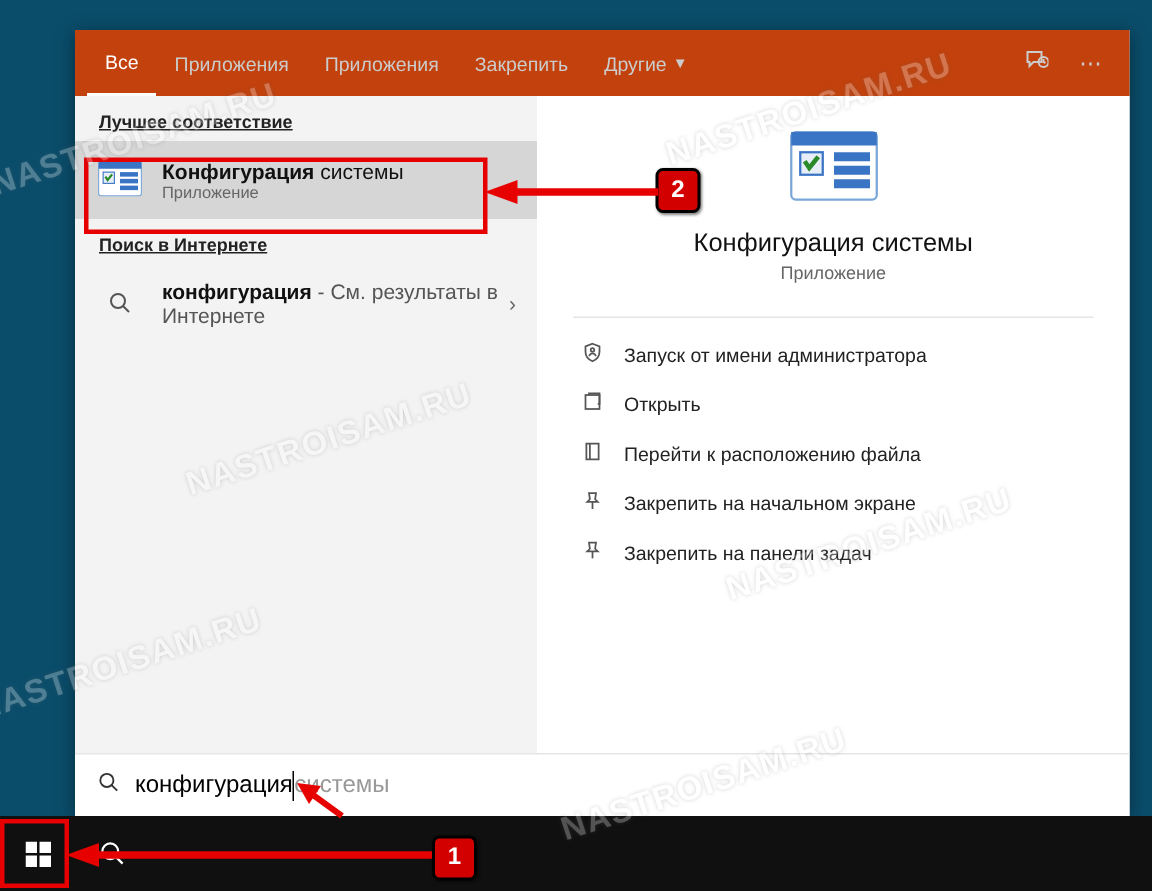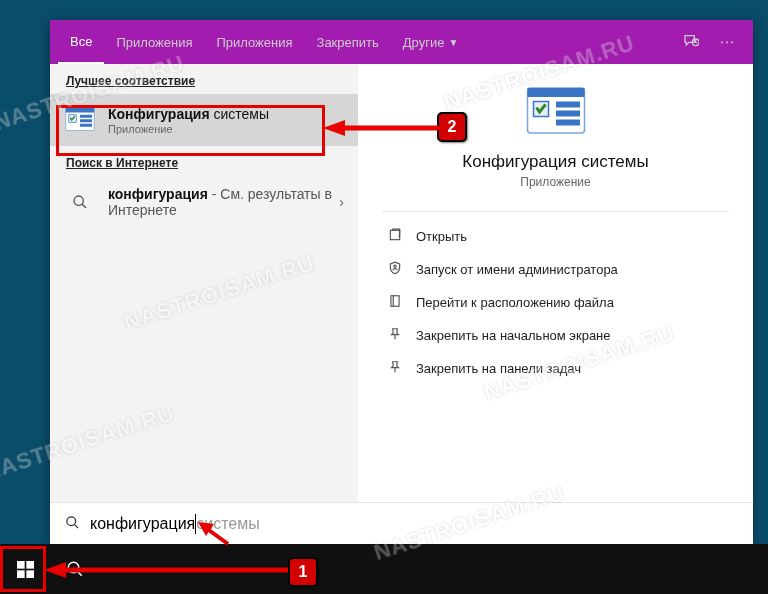--- a/index.html
+++ b/index.html
@@ -1,20 +1,20 @@
 <!DOCTYPE html>
 <html><head>
 <meta charset="utf-8">
 <style>
   * { margin: 0; padding: 0; box-sizing: border-box; font-family: "Segoe UI", Tahoma, sans-serif; }
   body { width: 768px; height: 594px; background: #0a4d6b; overflow: hidden; position: relative; }
 
   .search-panel { position: absolute; left: 50px; top: 20px; width: 703px; height: 524px; background: #fff; box-shadow: 0 2px 12px rgba(0,0,0,.4); display: flex; flex-direction: column; }
 
-  .tabs { display: flex; align-items: center; background: #a21caf; color: #ccc; height: 44px; padding: 0 8px; font-size: 13px; }
+  .tabs { display: flex; align-items: center; background: #c2410c; color: #ccc; height: 44px; padding: 0 8px; font-size: 13px; }
   .tab { padding: 0 12px; height: 100%; display: flex; align-items: center; cursor: pointer; white-space: nowrap; }
   .tab.active { color: #fff; border-bottom: 2px solid #fff; }
   .tab-caret { margin-left: 4px; font-size: 10px; }
   .tabs-spacer { flex: 1; }
   .tab-icon { width: 36px; text-align: center; color: #ccc; cursor: pointer; font-size: 15px; }
 
   .panel-body { flex: 1; display: flex; min-height: 0; }
   .left-col { width: 308px; background: #f3f3f3; display: flex; flex-direction: column; }
   .right-col { flex: 1; background: #fff; padding: 22px 24px 10px; display: flex; flex-direction: column; }
 
@@ -139,32 +139,32 @@
             <path d="M7 14 l2 3 l4 -5" stroke="#2a8a2a" stroke-width="2" fill="none"></path>
           </svg>
         </div>
         <div class="preview-title">Конфигурация системы</div>
         <div class="preview-sub">Приложение</div>
       </div>
       <div class="preview-divider"></div>
 
       <div class="action">
         <span class="ai"><svg width="14" height="14" viewBox="0 0 24 24" fill="none" stroke="currentColor" stroke-width="2">
-              <rect x="4" y="4" width="16" height="16"></rect>
-              <path d="M8 4V2h12v12h-2"></path>
-            </svg></span>
-        <span>Открыть</span>
-      </div>
-      <div class="action">
-        <span class="ai"><svg width="14" height="14" viewBox="0 0 24 24" fill="none" stroke="currentColor" stroke-width="2">
               <path d="M12 2l8 3v6c0 5-3.5 9-8 11-4.5-2-8-6-8-11V5z"></path>
               <circle cx="12" cy="9" r="2"></circle>
               <path d="M8 16c1-2 3-3 4-3s3 1 4 3"></path>
             </svg></span>
         <span>Запуск от имени администратора</span>
+      </div>
+      <div class="action">
+        <span class="ai"><svg width="14" height="14" viewBox="0 0 24 24" fill="none" stroke="currentColor" stroke-width="2">
+              <rect x="4" y="4" width="16" height="16"></rect>
+              <path d="M8 4V2h12v12h-2"></path>
+            </svg></span>
+        <span>Открыть</span>
       </div>
       <div class="action">
         <span class="ai"><svg width="14" height="14" viewBox="0 0 24 24" fill="none" stroke="currentColor" stroke-width="2">
               <rect x="5" y="3" width="14" height="18"></rect>
               <line x1="9" y1="3" x2="9" y2="21"></line>
             </svg></span>
         <span>Перейти к расположению файла</span>
       </div>
       <div class="action">
         <span class="ai"><svg width="14" height="14" viewBox="0 0 24 24" fill="none" stroke="currentColor" stroke-width="2">

